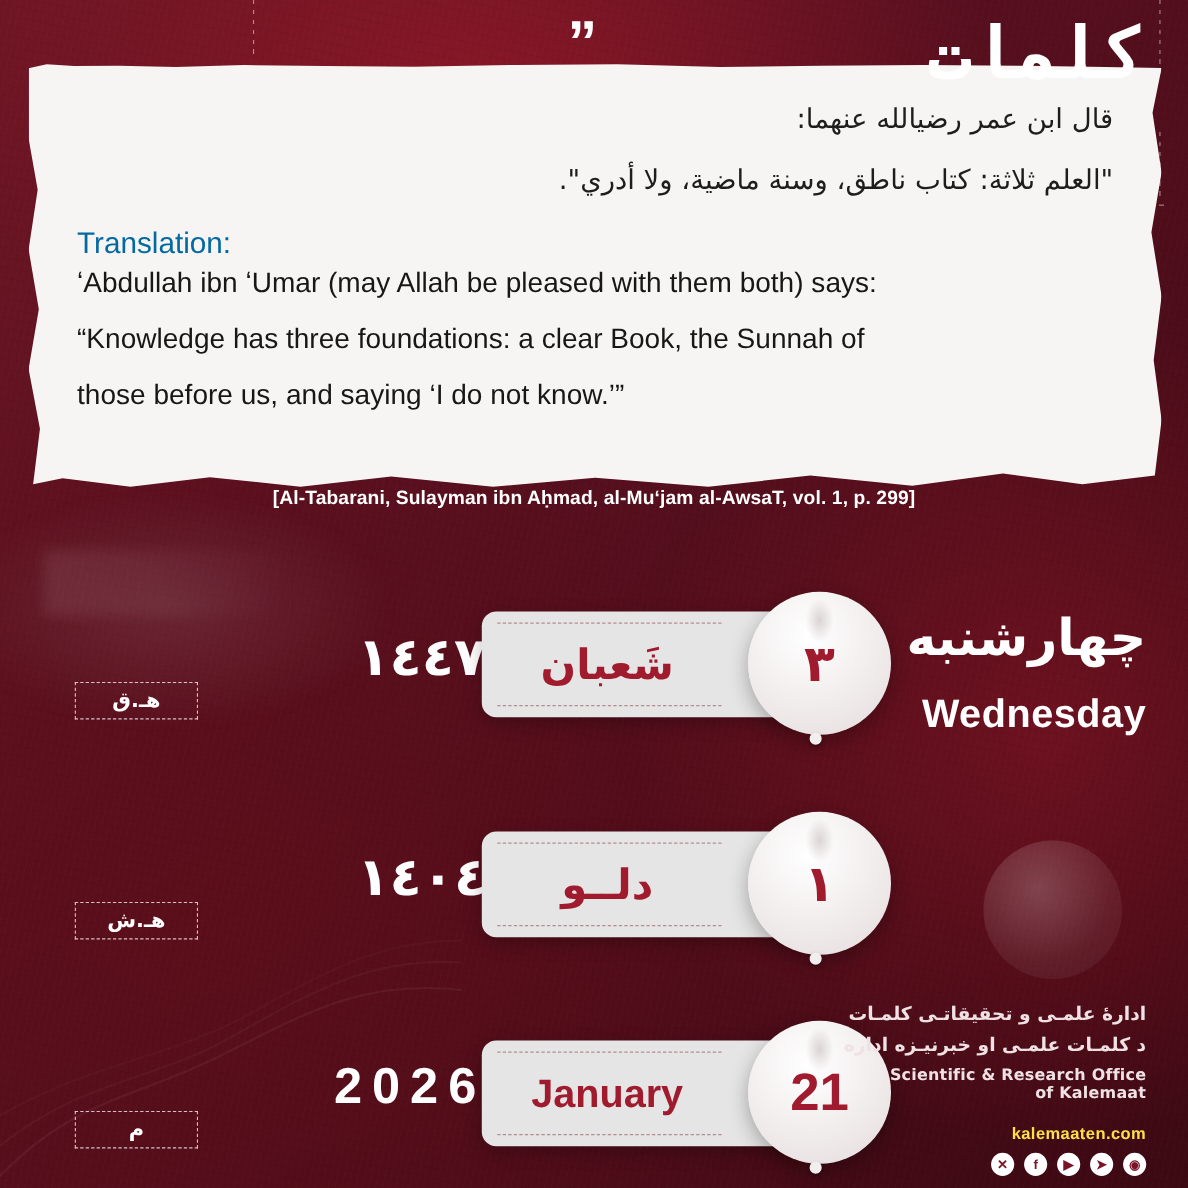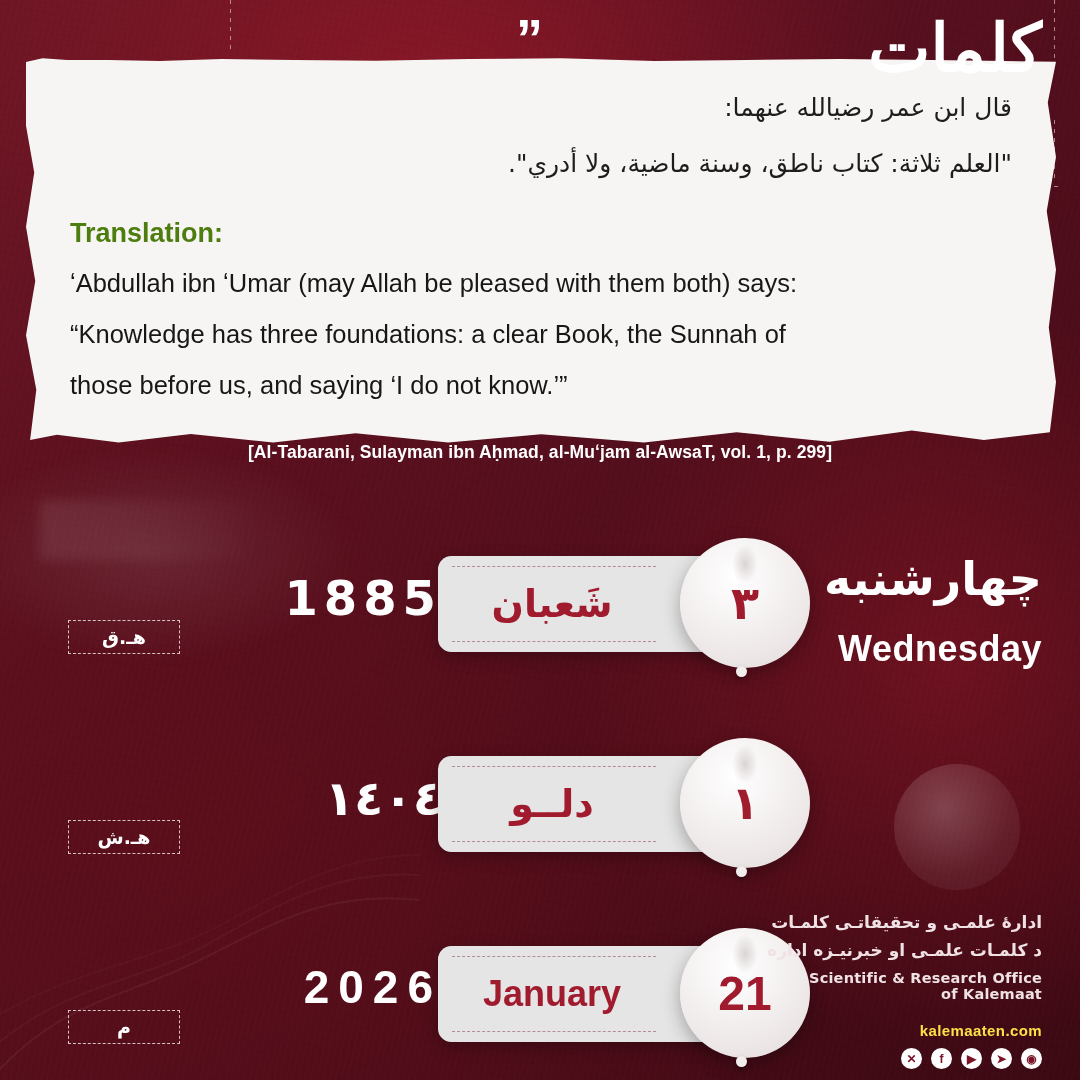--- a/index.html
+++ b/index.html
@@ -75,25 +75,25 @@
   #quote-inner { position:absolute; inset:0; padding:30px 44px 26px 44px; }
 
   .arabic {
     direction: rtl; text-align: right;
     font-family: "DejaVu Sans", "Liberation Sans", sans-serif;
     color:#1d1d1d;
     font-size: 25px;
     line-height: 1.75;
   }
   #translation-label {
-    margin-top: 32px;
-    font-size: 27px; font-weight: 700; color:#4d7c0f;
+    margin-top: 20px;
+    font-size: 27px; font-weight: 400; color:#0369a1;
   }
   .trans-line {
-    font-size: 25.5px; color:#171717; line-height:1.62; margin-top: 14px;
+    font-size: 25.5px; color:#171717; line-height:1.62; 
   }
   .trans-line.l2 { margin-top: 10px; }
   .trans-line.l3 { margin-top: 10px; }
 
   #citation {
     position:absolute; left:0; right:0; top:442px;
     text-align:center; color:#ffffff; font-size:17.5px; font-weight:600;
     letter-spacing:.1px;
   }
 
@@ -178,21 +178,21 @@
 
   #logo-wrap { position:absolute; right:40px; top:760px; width:300px; height:180px; }
   #logo-disc {
     position:absolute; right:20px; top:4px; width:126px; height:126px;
     border-radius:50%;
     background: radial-gradient(circle at 40% 35%, rgba(255,255,255,.22), rgba(255,255,255,.07) 60%, rgba(255,255,255,.03) 100%);
   }
   #logo-script {
     position:absolute; right:38px; top:10px; width:240px; text-align:right;
     color:#ffffff; font-size:66px; font-weight:700; direction:rtl;
-    font-family:Liberation Serif, serif;
+    font-family:Liberation Mono, monospace;
     letter-spacing:-3px;
   }
   .org-line {
     position:absolute; right:38px; width:300px; text-align:right;
     color:#f0e2e4; direction:rtl;
     font-family:"DejaVu Sans","Liberation Sans",sans-serif;
   }
   #org-fa { top:912px; font-size:17px; font-weight:700; }
   #org-ps { top:940px; font-size:17px; font-weight:700; }
   #org-en { top:970px; font-size:14.5px; font-weight:700; direction:ltr; letter-spacing:.2px;padding-left:48px; }
@@ -240,21 +240,21 @@
     <div id="translation-label">Translation:</div>
     <div class="trans-line">ʻAbdullah ibn ʻUmar (may Allah be pleased with them both) says:</div>
     <div class="trans-line l2">“Knowledge has three foundations: a clear Book, the Sunnah of</div>
     <div class="trans-line l3">those before us, and saying ‘I do not know.’”</div>
   </div>
 </div>
 
 <div id="citation">[Al-Tabarani, Sulayman ibn Aḥmad, al-Muʻjam al-AwsaT, vol. 1, p. 299]</div>
 
 <div class="row" id="row-hijri">
-  <div class="year">1885</div>
+  <div class="year">١٤٤٧</div>
   <div class="era-tag">هـ.ق</div>
   <div class="pill">
     <div class="dash"></div>
     <div class="dash b"></div>
     <div class="month">شَعبان</div>
   </div>
   <div class="daycircle">
     <div class="crease"></div>
     <div class="daynum">٣</div>
   </div>

